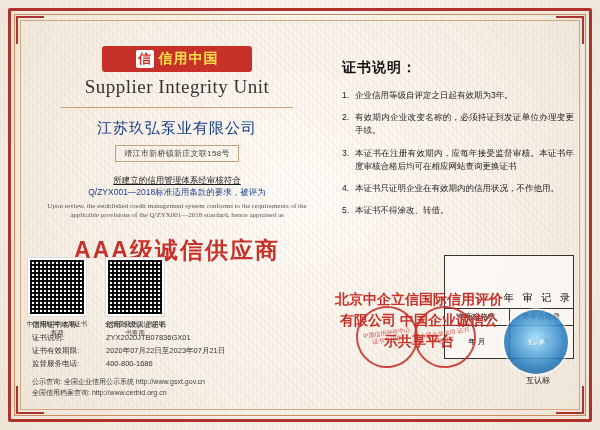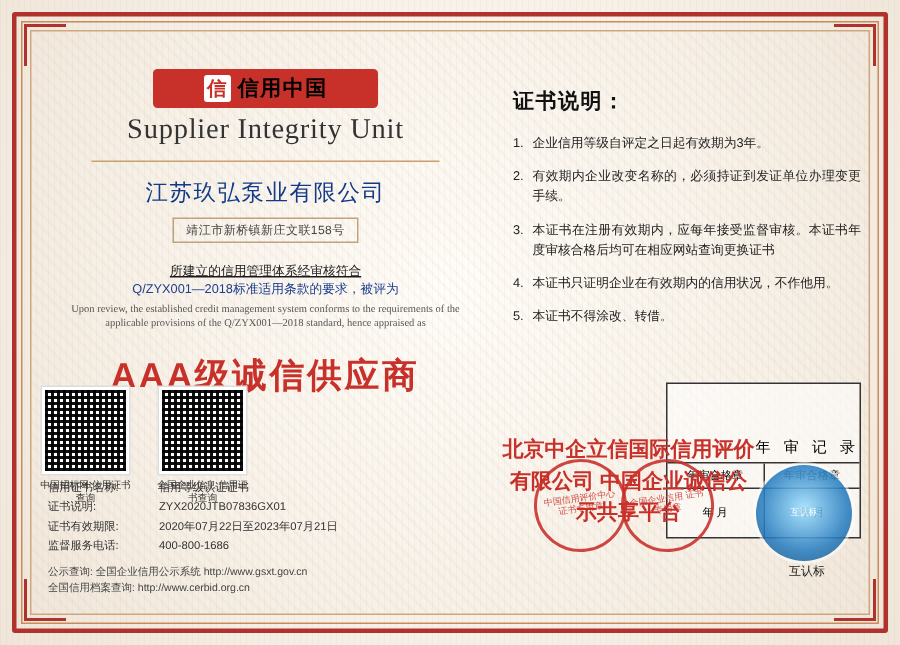--- a/index.html
+++ b/index.html
@@ -43,21 +43,21 @@
   .left{position:absolute;left:0;top:0;width:302px;height:100%;text-align:center;}
 
   .logo{
     margin:20px auto 0;width:150px;height:26px;background:#c8302a;border-radius:3px;
     display:flex;align-items:center;justify-content:center;gap:5px;
   }
   .logo .mark{
     width:18px;height:18px;background:#fff;color:#c8302a;border-radius:2px;
     font-size:13px;line-height:18px;font-weight:bold;
   }
-  .logo .txt{color:#000000;font-size:14px;letter-spacing:1px;font-weight:bold;}
+  .logo .txt{color:#fde047;font-size:14px;letter-spacing:1px;font-weight:bold;}
 
   .title-cn{
     margin-top:18px;font-size:27px;font-weight:bold;color:#111;letter-spacing:3px;
   }
   .title-en{
     margin-top:4px;font-size:19px;color:#333;letter-spacing:.5px;
     font-family:"Liberation Serif","DejaVu Serif",serif;
   }
   .rule{
     width:232px;height:1px;background:#c9a06a;margin:9px auto 0;

